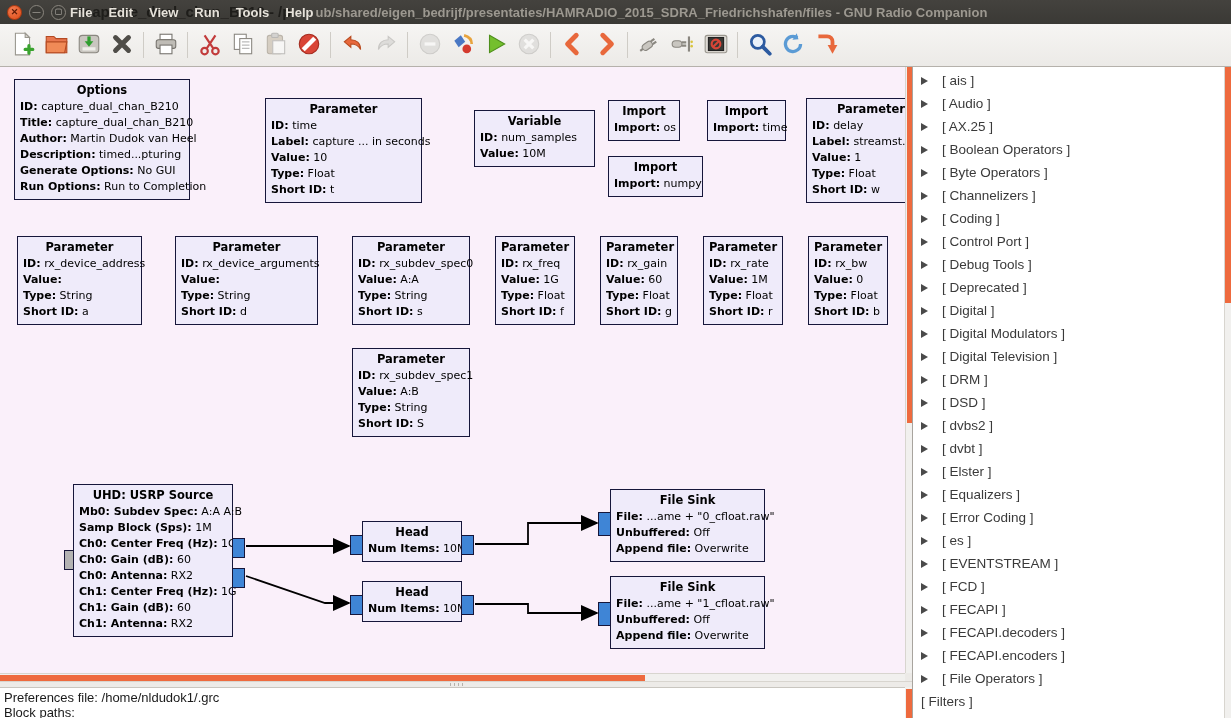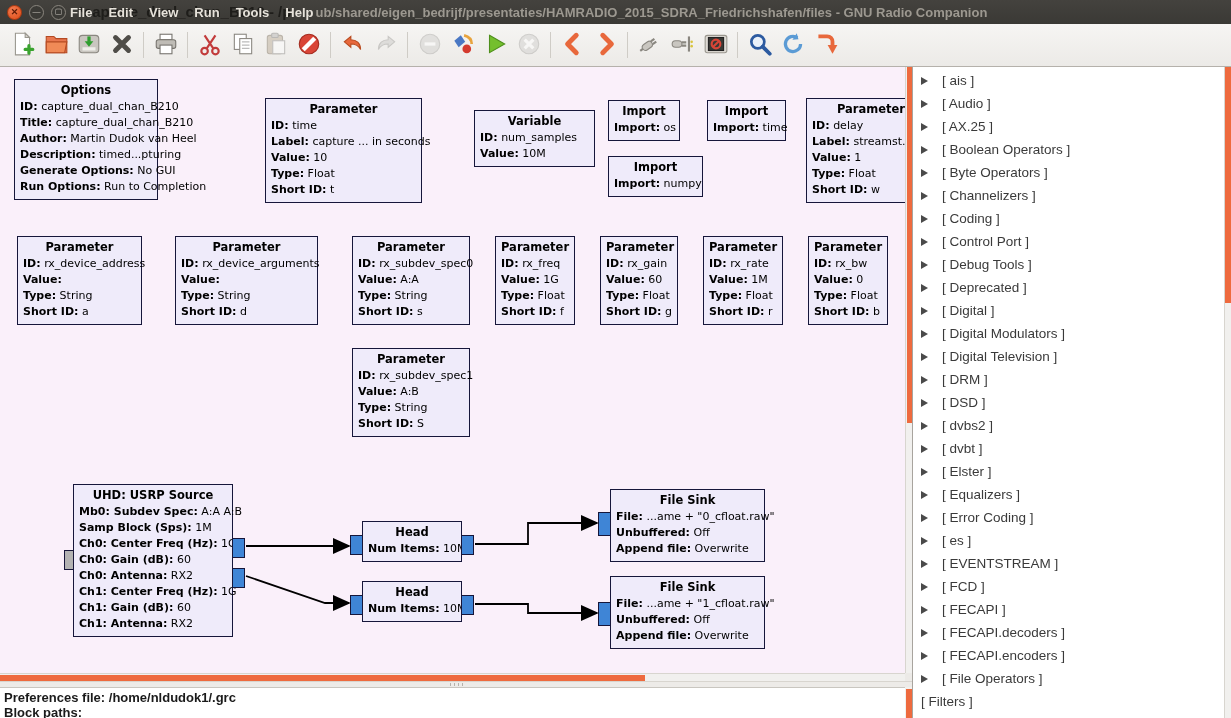--- a/index.html
+++ b/index.html
@@ -38,21 +38,21 @@
   .canvas{position:relative;width:905px;height:606px;background:#FAF0FA;overflow:hidden;}
   .vstrip{width:7px;height:606px;background:#F1F0EE;border-left:1px solid #D8D5CF;box-sizing:border-box;position:relative;}
   .vthumb{position:absolute;left:1px;top:0;width:6px;background:#EE6A3E;}
   .hscroll{height:8px;display:flex;}
   .htrack{width:905px;height:8px;background:#F1F0EE;border-top:1px solid #D8D5CF;box-sizing:border-box;position:relative;}
   .hthumb{position:absolute;left:0;top:1px;height:6px;background:#EE6A3E;}
   .hcorner{width:7px;height:8px;background:#ECEAE7;}
   .griprow{height:6px;background:#EDEBE8;border-top:1px solid #D8D5CF;position:relative;box-sizing:border-box;}
   .grip{position:absolute;left:450px;top:1px;width:14px;height:3px;
         background:repeating-linear-gradient(90deg,#B5B1AB 0 1px,transparent 1px 4px);}
-  .console-row{flex:1;display:flex;min-height:0;font-weight:bold;}
+  .console-row{flex:1;display:flex;min-height:0;}
   .console{width:905px;background:#FFFFFF;border-top:1px solid #C9C6C0;box-sizing:border-box;
            padding:2px 4px;font-size:13px;color:#1A1A1A;line-height:15px;overflow:hidden;}
   .cvstrip{width:7px;background:#F1F0EE;position:relative;}
   .cvthumb{position:absolute;left:1px;top:2px;bottom:0;width:6px;background:#EE6A3E;}
 
   
   .sidebar{flex:1;background:#FFFFFF;border-left:1px solid #A8A49E;position:relative;overflow:hidden;}
   .cat-list{position:absolute;left:0;top:2px;right:8px;}
   .cat-item{height:23px;display:flex;align-items:center;padding-left:8px;gap:14px;cursor:default;}
   .tri{width:0;height:0;border-left:7px solid #4A4A4A;border-top:4.5px solid transparent;
@@ -255,21 +255,21 @@
             <path d="M13.5 13h9L18 21z" fill="#E8683C"></path>
           </svg></span>
       </button>
     </div>
 
   <div class="main">
     <div class="left-col">
       <div class="canvas-row">
         <div class="canvas" id="canvas-slot">
 
-        <div class="block" style="left: 14px; top: 12px; width: 144px;">
+        <div class="block" style="left: 14px; top: 12px; width: 176px;">
               <div class="btitle">Options</div>
               <div class="brow"><b>ID:</b> <span>capture_dual_chan_B210</span></div>
               <div class="brow"><b>Title:</b> <span>capture_dual_chan_B210</span></div>
               <div class="brow"><b>Author:</b> <span>Martin Dudok van Heel</span></div>
               <div class="brow"><b>Description:</b> <span>timed...pturing</span></div>
               <div class="brow"><b>Generate Options:</b> <span>No GUI</span></div>
               <div class="brow"><b>Run Options:</b> <span>Run to Completion</span></div>
             </div>
             <div class="block" style="left: 265px; top: 31px; width: 157px;">
               <div class="btitle">Parameter</div>

